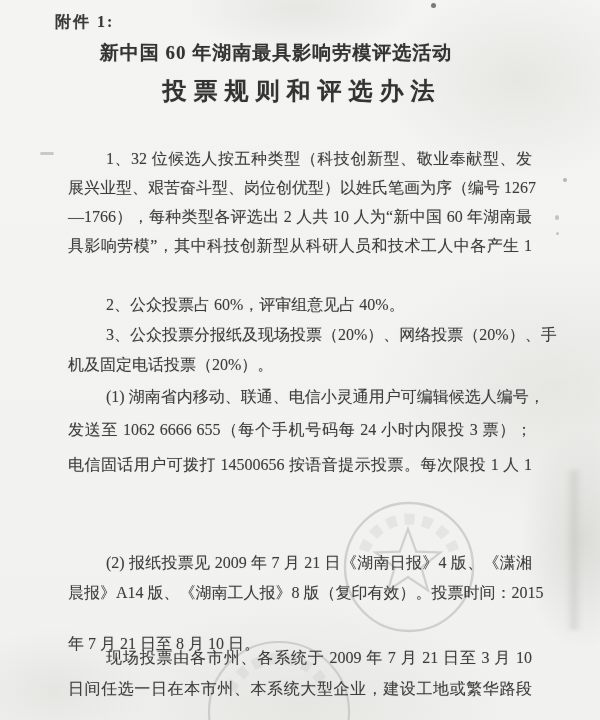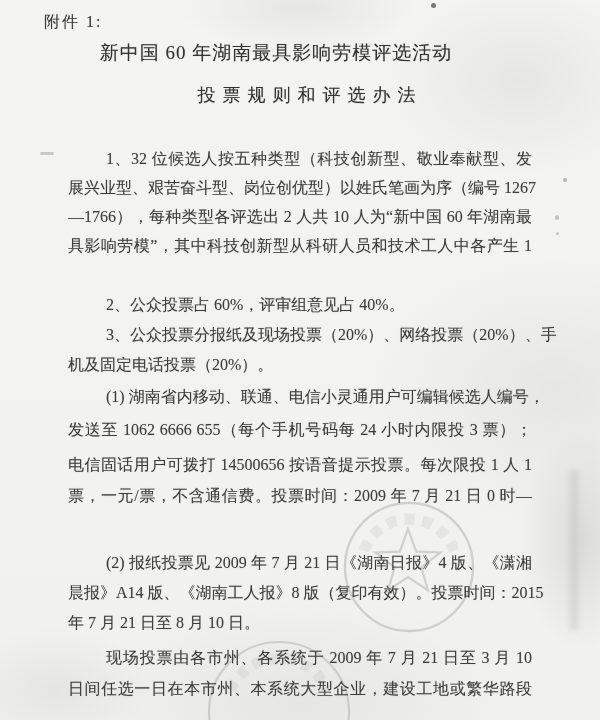--- a/index.html
+++ b/index.html
@@ -12,32 +12,33 @@
       radial-gradient(ellipse 200px 140px at 520px 80px, rgba(214,214,209,.45), transparent 70%),
       radial-gradient(ellipse 90px 160px at 583px 540px, rgba(200,200,196,.55), transparent 70%),
       radial-gradient(ellipse 260px 190px at 555px 390px, rgba(211,211,206,.40), transparent 70%),
       radial-gradient(ellipse 300px 150px at 300px 705px, rgba(212,212,207,.40), transparent 72%),
       radial-gradient(ellipse 140px 90px at 55px 690px, rgba(214,214,210,.45), transparent 70%),
       radial-gradient(ellipse 160px 60px at 300px 8px, rgba(216,216,212,.50), transparent 75%),
       linear-gradient(#f4f4f2, #f1f1ef);
     color:#3d3d3d;
   }
   .attachment{
-    position:absolute;left:44px;top:12px;
+    position:absolute;left:55px;top:12px;
     font-size:16px;letter-spacing:2px;color:#3a3a3a;
     text-shadow:0 0 1px rgba(90,90,90,.35);
+    font-weight:bold;
   }
   .title1{
     position:absolute;left:44px;top:40px;width:464px;margin:0;
-    text-align:center;font-size:19px;font-weight:400;letter-spacing:1px;
+    text-align:center;font-size:19px;font-weight:700;letter-spacing:1px;
     color:#333;text-shadow:0 0 1px rgba(80,80,80,.4);
   }
   .title2{
-    position:absolute;left:44px;top:75px;width:464px;margin:8px;
-    text-align:center;font-size:18px;font-weight:400;letter-spacing:7px;
+    position:absolute;left:44px;top:75px;width:464px;margin:0;
+    text-align:center;font-size:24px;font-weight:700;letter-spacing:7px;
     color:#333;transform:translateX(26px);
     text-shadow:0 0 1px rgba(80,80,80,.4);
   }
   .line{
     position:absolute;left:44px;width:464px;height:21px;
     font-size:16px;line-height:21px;white-space:nowrap;
     text-align:justify;text-align-last:justify;
     color:#3d3d3d;text-shadow:0 0 1px rgba(95,95,95,.35);margin-left:24px;
   }
   .line.indent{padding-left:38px;width:426px;}
@@ -90,20 +91,19 @@
   <div class="line indent" style="top:148px">1、32 位候选人按五种类型（科技创新型、敬业奉献型、发</div>
   <div class="line" style="top:177px">展兴业型、艰苦奋斗型、岗位创优型）以姓氏笔画为序（编号 1267</div>
   <div class="line" style="top:206px">—1766），每种类型各评选出 2 人共 10 人为“新中国 60 年湖南最</div>
   <div class="line" style="top:235px">具影响劳模”，其中科技创新型从科研人员和技术工人中各产生 1</div>
   <div class="line indent short" style="top:294px">2、公众投票占 60%，评审组意见占 40%。</div>
   <div class="line indent" style="top:324px">3、公众投票分报纸及现场投票（20%）、网络投票（20%）、手</div>
   <div class="line short" style="top:354px">机及固定电话投票（20%）。</div>
   <div class="line indent" style="top:386px">(1) 湖南省内移动、联通、电信小灵通用户可编辑候选人编号，</div>
   <div class="line" style="top:419px">发送至 1062 6666 655（每个手机号码每 24 小时内限投 3 票）；</div>
   <div class="line" style="top:454px">电信固话用户可拨打 14500656 按语音提示投票。每次限投 1 人 1</div>
-  <div class="line" style="top:485px">票，一元/票，不含通信费。投票时间：2009 年 7 月 21 日 0 时—</div>
   <div class="line indent" style="top:552px">(2) 报纸投票见 2009 年 7 月 21 日《湖南日报》4 版、《潇湘</div>
   <div class="line" style="top:582px">晨报》A14 版、《湖南工人报》8 版（复印有效）。投票时间：2015</div>
-  <div class="line short" style="top:612px">年 7 月 21 日至 8 月 10 日。</div>
+  <div class="line short" style="top:633px">年 7 月 21 日至 8 月 10 日。</div>
   <div class="line indent" style="top:647px">现场投票由各市州、各系统于 2009 年 7 月 21 日至 3 月 10</div>
   <div class="line" style="top:678px">日间任选一日在本市州、本系统大型企业，建设工地或繁华路段</div>
 
 </div>
 
 </body></html>

